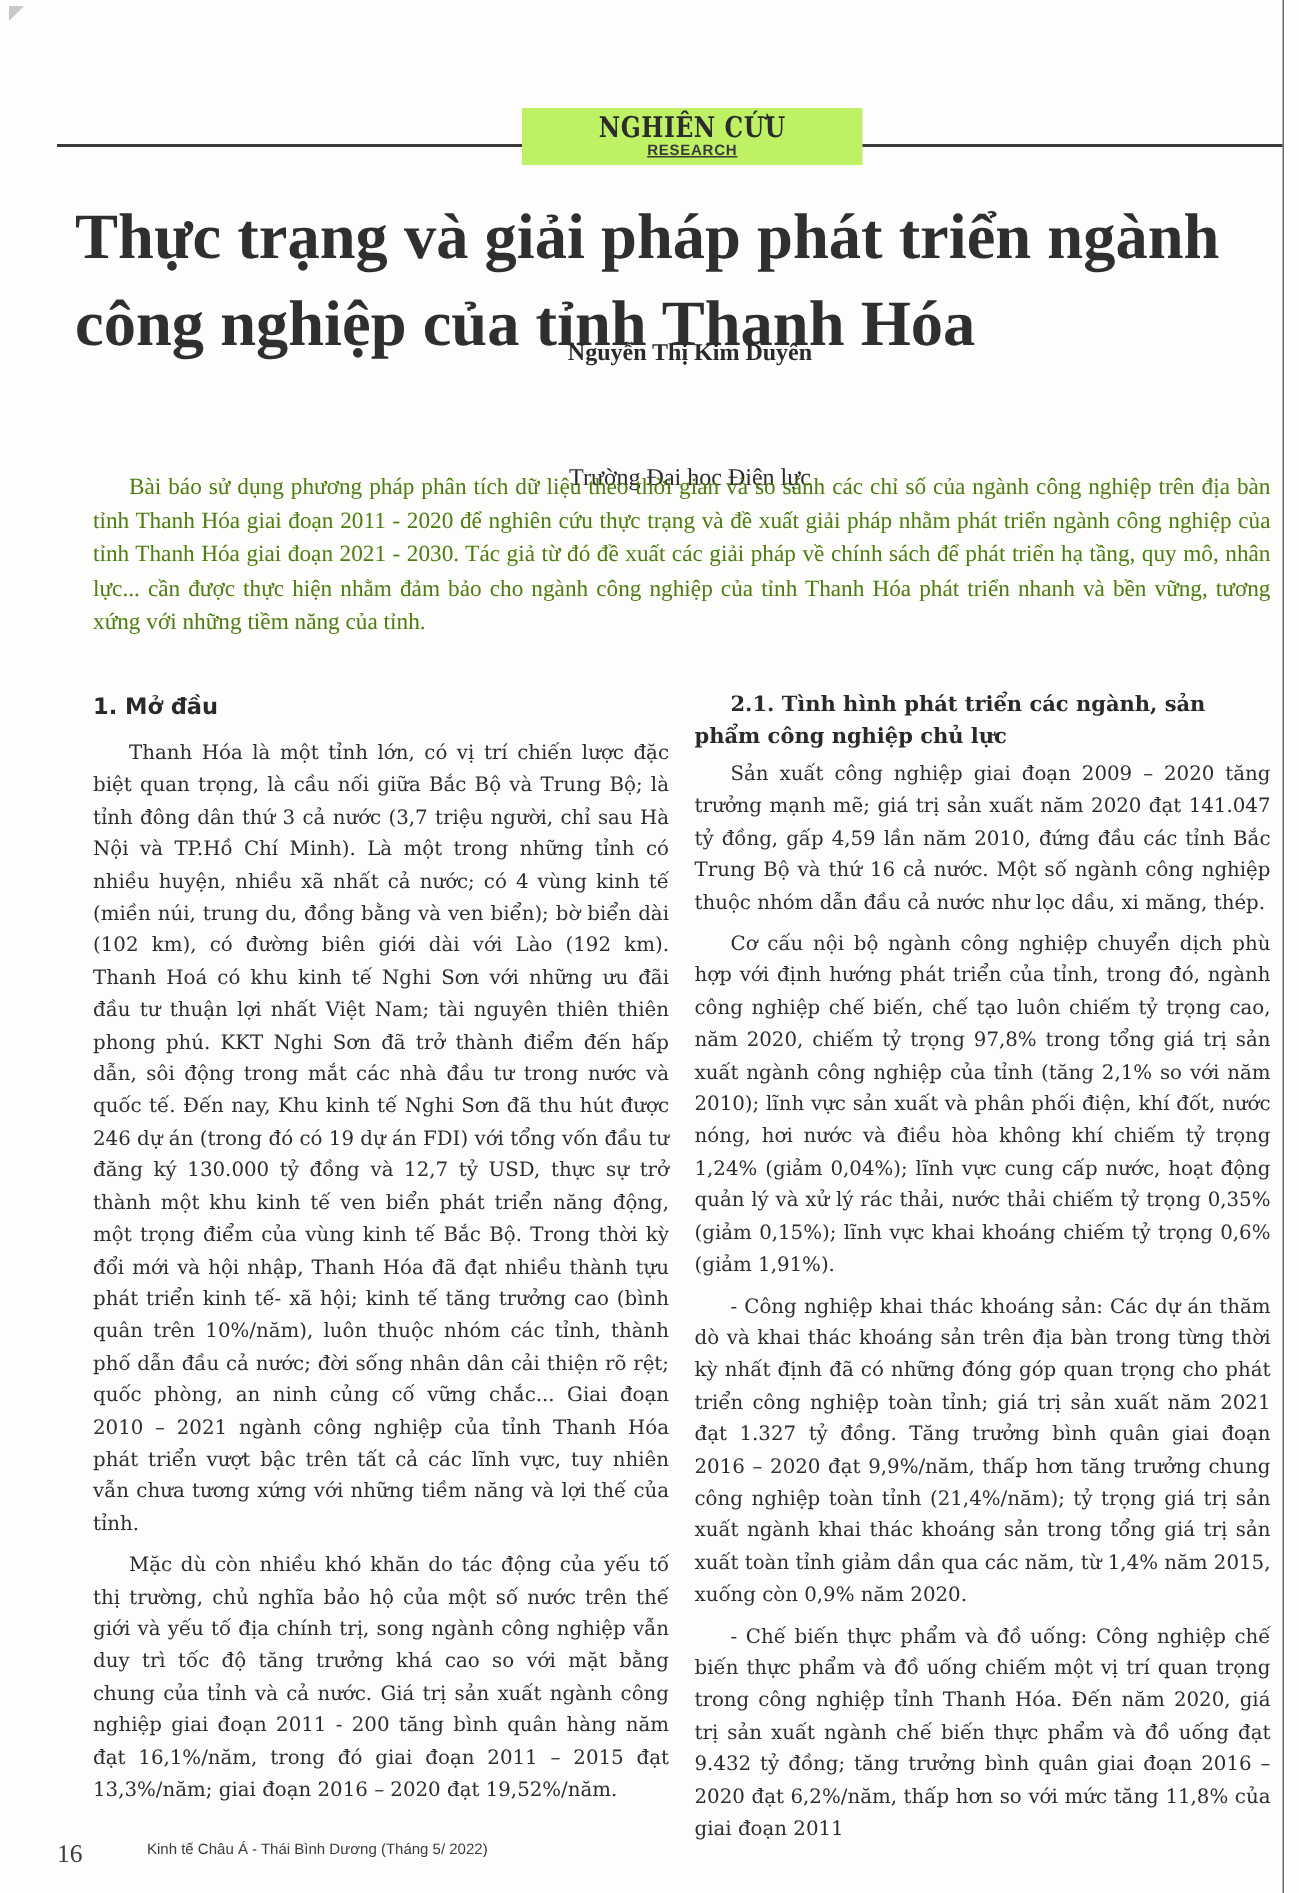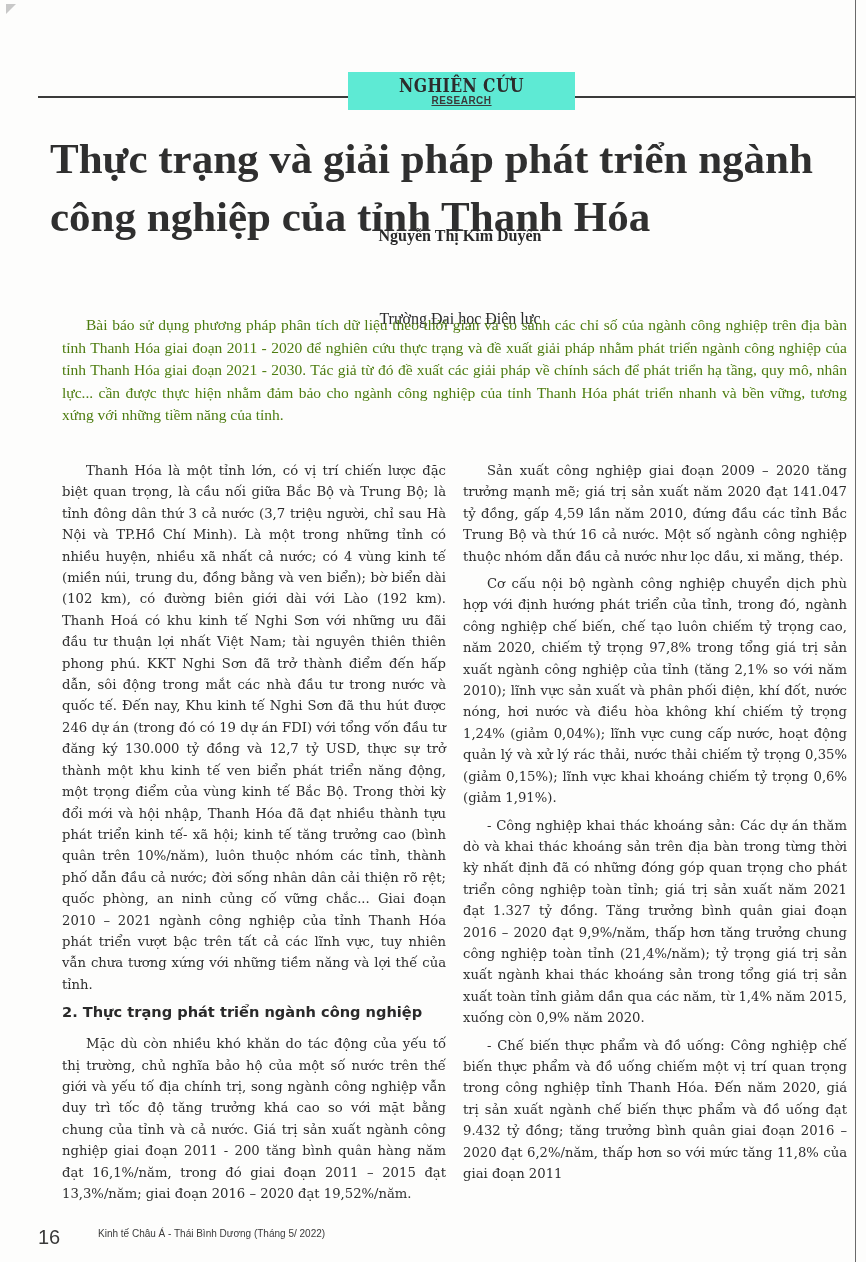--- a/index.html
+++ b/index.html
@@ -13,21 +13,21 @@
     }
     .corner-mark {
       position: absolute; left: 6px; top: 4px; width: 0; height: 0;
       border-top: 10px solid #c8c8c8; border-right: 10px solid transparent;
     }
     .header-rule {
       position: absolute; left: 38px; top: 96px; width: 817px; height: 2px; background: #3a3a3a;
     }
     .section-box {
       position: absolute; left: 348px; top: 72px; width: 227px; height: 38px;
-      background: #5eead4; text-align: center;
+      background: #bef264; text-align: center;
     }
     .section-title {
       display: block; margin-top: 3px;
       font-family: "DejaVu Serif", serif; font-weight: bold; font-size: 19px;
       letter-spacing: 0.5px; color: #2c2c2c; transform: scaleX(0.82); line-height: 20px;
     }
     .section-sub {
       display: block; font-family: "Liberation Sans", sans-serif; font-weight: bold;
       font-size: 10px; color: #3a3a3a; letter-spacing: 0.5px; line-height: 12px; text-decoration: underline;
     }
@@ -62,21 +62,21 @@
     }
     .h-sans.h2 { margin-top: 6px; font-size: 14.6px; }
     .h-serif {
       font-family: "DejaVu Serif", serif; font-weight: bold; font-size: 14px;
       margin: 0 0 4px 0; line-height: 21px; text-indent: 24px; color: #2a2a2a;
     }
     .footer {
       position: absolute; left: 38px; top: 1226px; height: 22px;
       font-family: "Liberation Sans", sans-serif; color: #3a3a3a;
     }
-    .page-num { position: absolute; left: 0; top: 0; font-family: Liberation Sans, sans-serif; font-size: 20px; }
+    .page-num { position: absolute; left: 0; top: 0; font-family: Liberation Serif, serif; font-size: 17px; }
     .journal { position: absolute; left: 60px; top: 2px; font-size: 10px; white-space: nowrap; }
   </style>
 </head>
 <body>
 
 <div class="corner-mark"></div>
 <div class="page-edge"></div>
 
 <div class="header-rule"></div>
 <div class="section-box">
@@ -84,26 +84,27 @@
   <span class="section-sub">RESEARCH</span>
 </div>
 
 <h1 class="title">Thực trạng và giải pháp phát triển ngành công nghiệp của tỉnh Thanh Hóa</h1>
 <div class="author">Nguyễn Thị Kim Duyên</div>
 <div class="affiliation">Trường Đại học Điện lực</div>
 
 <p class="abstract">Bài báo sử dụng phương pháp phân tích dữ liệu theo thời gian và so sánh các chỉ số của ngành công nghiệp trên địa bàn tỉnh Thanh Hóa giai đoạn 2011 - 2020 để nghiên cứu thực trạng và đề xuất giải pháp nhằm phát triển ngành công nghiệp của tỉnh Thanh Hóa giai đoạn 2021 - 2030. Tác giả từ đó đề xuất các giải pháp về chính sách để phát triển hạ tầng, quy mô, nhân lực... cần được thực hiện nhằm đảm bảo cho ngành công nghiệp của tỉnh Thanh Hóa phát triển nhanh và bền vững, tương xứng với những tiềm năng của tỉnh.</p>
 
 <div class="col col-left">
+  <div class="h-sans">1. Mở đầu</div>
   <p>Thanh Hóa là một tỉnh lớn, có vị trí chiến lược đặc biệt quan trọng, là cầu nối giữa Bắc Bộ và Trung Bộ; là tỉnh đông dân thứ 3 cả nước (3,7 triệu người, chỉ sau Hà Nội và TP.Hồ Chí Minh). Là một trong những tỉnh có nhiều huyện, nhiều xã nhất cả nước; có 4 vùng kinh tế (miền núi, trung du, đồng bằng và ven biển); bờ biển dài (102 km), có đường biên giới dài với Lào (192 km). Thanh Hoá có khu kinh tế Nghi Sơn với những ưu đãi đầu tư thuận lợi nhất Việt Nam; tài nguyên thiên thiên phong phú. KKT Nghi Sơn đã trở thành điểm đến hấp dẫn, sôi động trong mắt các nhà đầu tư trong nước và quốc tế. Đến nay, Khu kinh tế Nghi Sơn đã thu hút được 246 dự án (trong đó có 19 dự án FDI) với tổng vốn đầu tư đăng ký 130.000 tỷ đồng và 12,7 tỷ USD, thực sự trở thành một khu kinh tế ven biển phát triển năng động, một trọng điểm của vùng kinh tế Bắc Bộ. Trong thời kỳ đổi mới và hội nhập, Thanh Hóa đã đạt nhiều thành tựu phát triển kinh tế- xã hội; kinh tế tăng trưởng cao (bình quân trên 10%/năm), luôn thuộc nhóm các tỉnh, thành phố dẫn đầu cả nước; đời sống nhân dân cải thiện rõ rệt; quốc phòng, an ninh củng cố vững chắc... Giai đoạn 2010 – 2021 ngành công nghiệp của tỉnh Thanh Hóa phát triển vượt bậc trên tất cả các lĩnh vực, tuy nhiên vẫn chưa tương xứng với những tiềm năng và lợi thế của tỉnh.</p>
-  <div class="h-sans h2">2. Thực trạng phát triển ngành công nghiệp</div>
   <p>Mặc dù còn nhiều khó khăn do tác động của yếu tố thị trường, chủ nghĩa bảo hộ của một số nước trên thế giới và yếu tố địa chính trị, song ngành công nghiệp vẫn duy trì tốc độ tăng trưởng khá cao so với mặt bằng chung của tỉnh và cả nước. Giá trị sản xuất ngành công nghiệp giai đoạn 2011 - 200 tăng bình quân hàng năm đạt 16,1%/năm, trong đó giai đoạn 2011 – 2015 đạt 13,3%/năm; giai đoạn 2016 – 2020 đạt 19,52%/năm.</p>
 </div>
 
 <div class="col col-right">
+  <div class="h-serif">2.1. Tình hình phát triển các ngành, sản phẩm công nghiệp chủ lực</div>
   <p>Sản xuất công nghiệp giai đoạn 2009 – 2020 tăng trưởng mạnh mẽ; giá trị sản xuất năm 2020 đạt 141.047 tỷ đồng, gấp 4,59 lần năm 2010, đứng đầu các tỉnh Bắc Trung Bộ và thứ 16 cả nước. Một số ngành công nghiệp thuộc nhóm dẫn đầu cả nước như lọc dầu, xi măng, thép.</p>
   <p>Cơ cấu nội bộ ngành công nghiệp chuyển dịch phù hợp với định hướng phát triển của tỉnh, trong đó, ngành công nghiệp chế biến, chế tạo luôn chiếm tỷ trọng cao, năm 2020, chiếm tỷ trọng 97,8% trong tổng giá trị sản xuất ngành công nghiệp của tỉnh (tăng 2,1% so với năm 2010); lĩnh vực sản xuất và phân phối điện, khí đốt, nước nóng, hơi nước và điều hòa không khí chiếm tỷ trọng 1,24% (giảm 0,04%); lĩnh vực cung cấp nước, hoạt động quản lý và xử lý rác thải, nước thải chiếm tỷ trọng 0,35% (giảm 0,15%); lĩnh vực khai khoáng chiếm tỷ trọng 0,6% (giảm 1,91%).</p>
   <p>- Công nghiệp khai thác khoáng sản: Các dự án thăm dò và khai thác khoáng sản trên địa bàn trong từng thời kỳ nhất định đã có những đóng góp quan trọng cho phát triển công nghiệp toàn tỉnh; giá trị sản xuất năm 2021 đạt 1.327 tỷ đồng. Tăng trưởng bình quân giai đoạn 2016 – 2020 đạt 9,9%/năm, thấp hơn tăng trưởng chung công nghiệp toàn tỉnh (21,4%/năm); tỷ trọng giá trị sản xuất ngành khai thác khoáng sản trong tổng giá trị sản xuất toàn tỉnh giảm dần qua các năm, từ 1,4% năm 2015, xuống còn 0,9% năm 2020.</p>
   <p>- Chế biến thực phẩm và đồ uống:  Công nghiệp chế biến thực phẩm và đồ uống chiếm một vị trí quan trọng trong công nghiệp tỉnh Thanh Hóa. Đến năm 2020, giá trị sản xuất ngành chế biến thực phẩm và đồ uống đạt 9.432 tỷ đồng; tăng trưởng bình quân giai đoạn 2016 – 2020 đạt 6,2%/năm, thấp hơn so với mức tăng 11,8% của giai đoạn 2011</p>
 </div>
 
 <div class="footer">
   <span class="page-num">16</span>
   <span class="journal">Kinh tế Châu Á - Thái Bình Dương  (Tháng 5/ 2022)</span>
 </div>

